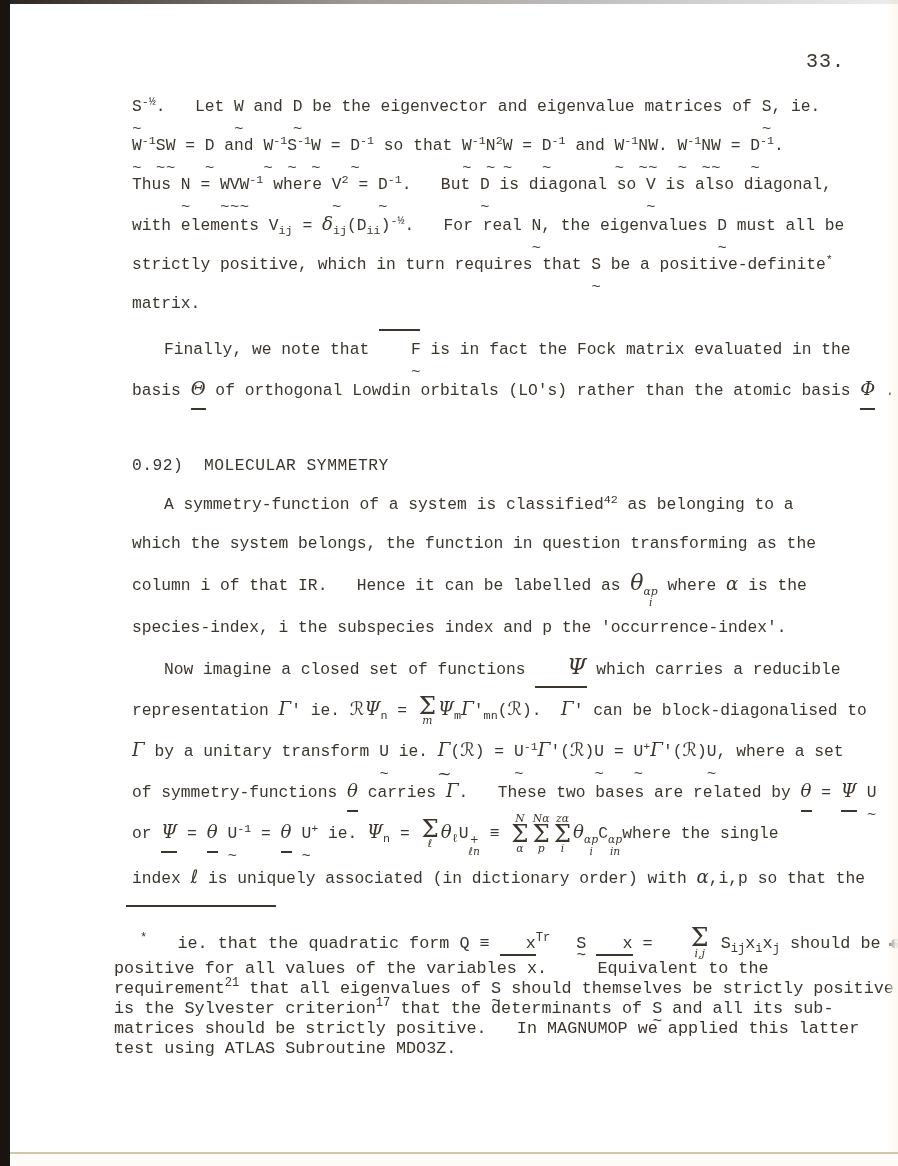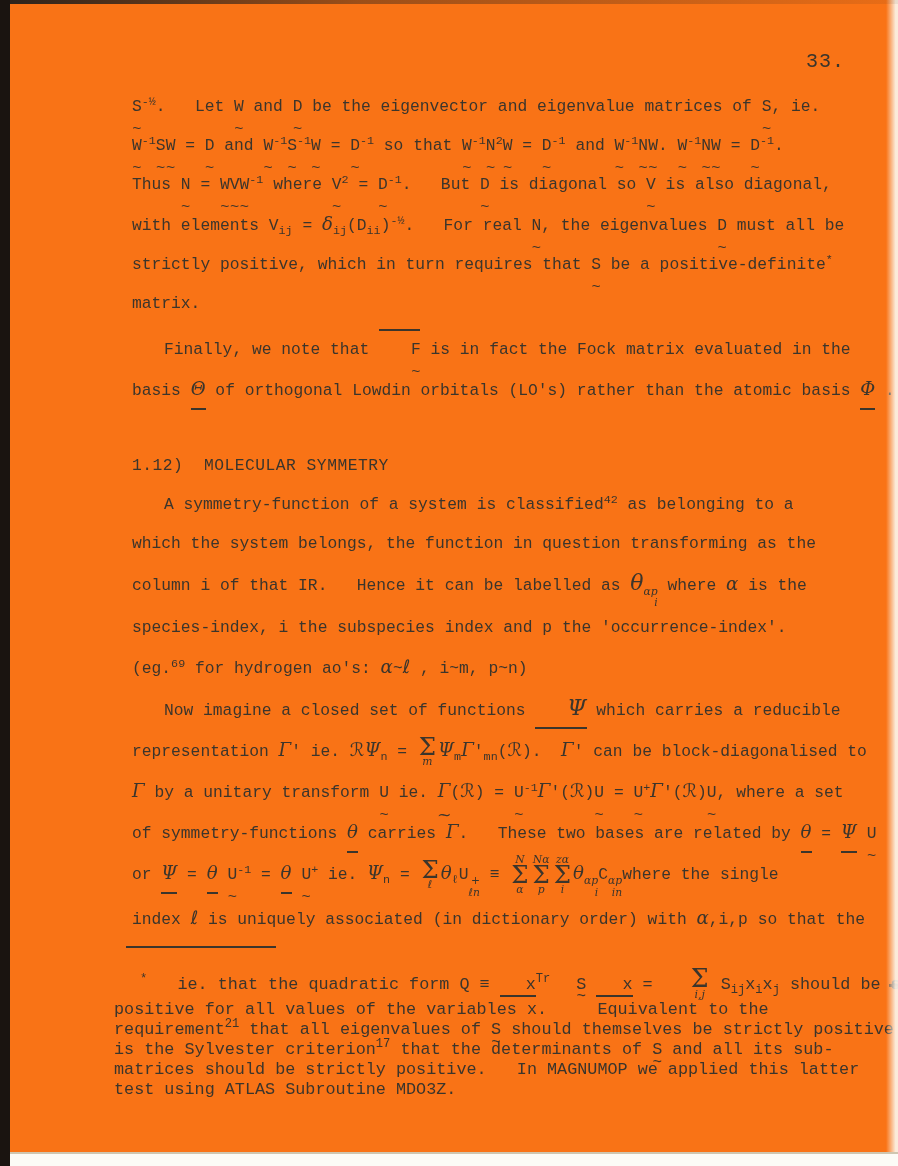--- a/index.html
+++ b/index.html
@@ -1,19 +1,19 @@
 <!DOCTYPE html>
 <html><head>
 <meta charset="utf-8">
 <style>
   html,body{margin:0;padding:0;background:#e8e4da;}
   .page{
     position:relative;
     width:898px;height:1166px;
-    background:#f97316;
+    background:#ffffff;
     overflow:hidden;
     font-family:"Liberation Mono","DejaVu Sans Mono",monospace;
     color:#3b352c;
   }
   .edge-left{position:absolute;left:0;top:0;bottom:0;width:10px;background:#1a1410;z-index:5;}
   .edge-top{position:absolute;left:0;right:0;top:0;height:4px;
     background:linear-gradient(to right,#2a221c 0%,rgba(42,34,28,.45) 40%,rgba(42,34,28,.08) 100%);z-index:4;}
   .bottom-strip{position:absolute;left:10px;right:0;bottom:0;height:12px;background:#fcfbf6;
     border-top:2px solid #cfc6b0;z-index:3;}
   .edge-right{position:absolute;right:0;top:0;bottom:0;width:12px;
@@ -45,21 +45,21 @@
   .ob::before{content:"";position:absolute;left:0;right:1px;top:-1px;border-top:2px solid currentColor;}
   
   .hw{font-family:"DejaVu Serif","DejaVu Sans",serif;font-style:italic;font-size:1.12em;}
   .big{font-size:1.35em;}
   
   .sum{display:inline-flex;flex-direction:column;align-items:center;vertical-align:middle;
     line-height:.78;font-style:normal;margin:0 2px;}
   .sum .sg{font-family:"DejaVu Serif","DejaVu Sans",serif;font-size:1.5em;line-height:.8;}
   .sum .lt,.sum .lb{font-family:"DejaVu Serif","DejaVu Sans",serif;font-style:italic;font-size:.66em;line-height:1;}
   
-  .ss{display:inline-flex;flex-direction:column;align-items:flex-end;vertical-align:-.45em;
+  .ss{display:inline-flex;flex-direction:column;align-items:center;vertical-align:-.45em;
     font-size:.66em;line-height:1.05;font-family:"DejaVu Serif","DejaVu Sans",serif;font-style:italic;}
   
   .strike{position:relative;font-weight:700;color:#4e3c2c;text-shadow:0 0 2px rgba(150,90,40,.55);}
   .strike::after{content:"";position:absolute;left:-2px;right:-2px;top:42%;height:3px;
     background:rgba(70,48,30,.8);transform:rotate(-1.2deg);}
 </style>
 </head>
 <body>
 
 <div class="page">
@@ -80,29 +80,28 @@
       <div class="ln">strictly positive, which in turn requires that <span class="ut">S</span> be a positive-definite<sup>*</sup></div>
       <div class="ln">matrix.</div>
     </div>
 
     <div class="para p2">
       <div class="ln ind">Finally, we note that <span class="ut ob">F</span> is in fact the Fock matrix evaluated in the</div>
       <div class="ln">basis <span class="hw ul">Θ</span> of orthogonal Lowdin orbitals (LO's) rather than the atomic basis <span class="hw ul">Φ</span> .</div>
     </div>
 
     <div class="heading">
-      <div class="ln">1.12)  MOLECULAR SYMMETRY</div>
+      <div class="ln">0.92)  MOLECULAR SYMMETRY</div>
     </div>
 
     <div class="para p3">
       <div class="ln ind">A symmetry-function of a system is classified<sup>42</sup> as belonging to a</div>
       <div class="ln">which the system belongs, the function in question transforming as the</div>
       <div class="ln">column i of that IR.   Hence it can be labelled as <span class="hw big">θ</span><span class="ss"><span>αp</span><span>i</span></span> where <span class="hw">α</span> is the</div>
       <div class="ln">species-index, i the subspecies index and p the 'occurrence-index'.</div>
-      <div class="ln">(eg.<sup>69</sup> for hydrogen ao's: <span class="hw">α</span>~<span class="hw">ℓ</span> , i~m, p~n)</div>
     </div>
 
     <div class="para p4">
       <div class="ln ind">Now imagine a closed set of functions <span class="hw ul big">Ψ</span> which carries a reducible</div>
       <div class="ln">representation <span class="hw">Γ</span>' ie. <span class="hw">ℛ</span><span class="hw">Ψ</span><sub>n</sub> = <span class="sum"><span class="sg">Σ</span><span class="lb">m</span></span><span class="hw">Ψ</span><sub>m</sub><span class="hw">Γ</span>'<sub>mn</sub>(<span class="hw">ℛ</span>).  <span class="hw">Γ</span>' can be block-diagonalised to</div>
       <div class="ln"><span class="hw">Γ</span> by a unitary transform <span class="ut">U</span> ie. <span class="hw ut">Γ</span>(<span class="hw">ℛ</span>) = <span class="ut">U</span><sup>-1</sup><span class="hw">Γ</span>'(<span class="hw">ℛ</span>)<span class="ut">U</span> = <span class="ut">U</span><sup>+</sup><span class="hw">Γ</span>'(<span class="hw">ℛ</span>)<span class="ut">U</span>, where a set</div>
       <div class="ln">of symmetry-functions <span class="hw ul">θ</span> carries <span class="hw">Γ</span>.   These two bases are related by <span class="hw ul">θ</span> = <span class="hw ul">Ψ</span> <span class="ut">U</span></div>
       <div class="ln">or <span class="hw ul">Ψ</span> = <span class="hw ul">θ</span> <span class="ut">U</span><sup>-1</sup> = <span class="hw ul">θ</span> <span class="ut">U</span><sup>+</sup> ie. <span class="hw">Ψ</span><sub>n</sub> = <span class="sum"><span class="sg">Σ</span><span class="lb">ℓ</span></span><span class="hw">θ</span><sub>ℓ</sub>U<span class="ss"><span>+</span><span>ℓn</span></span> ≡ <span class="sum"><span class="lt">N</span><span class="sg">Σ</span><span class="lb">α</span></span><span class="sum"><span class="lt">Nα</span><span class="sg">Σ</span><span class="lb">p</span></span><span class="sum"><span class="lt">zα</span><span class="sg">Σ</span><span class="lb">i</span></span><span class="hw">θ</span><span class="ss"><span>αp</span><span>i</span></span>C<span class="ss"><span>αp</span><span>in</span></span>where the single</div>
       <div class="ln">index <span class="hw">ℓ</span> is uniquely associated (in dictionary order) with <span class="hw">α</span>,i,p so that the</div>
     </div>

